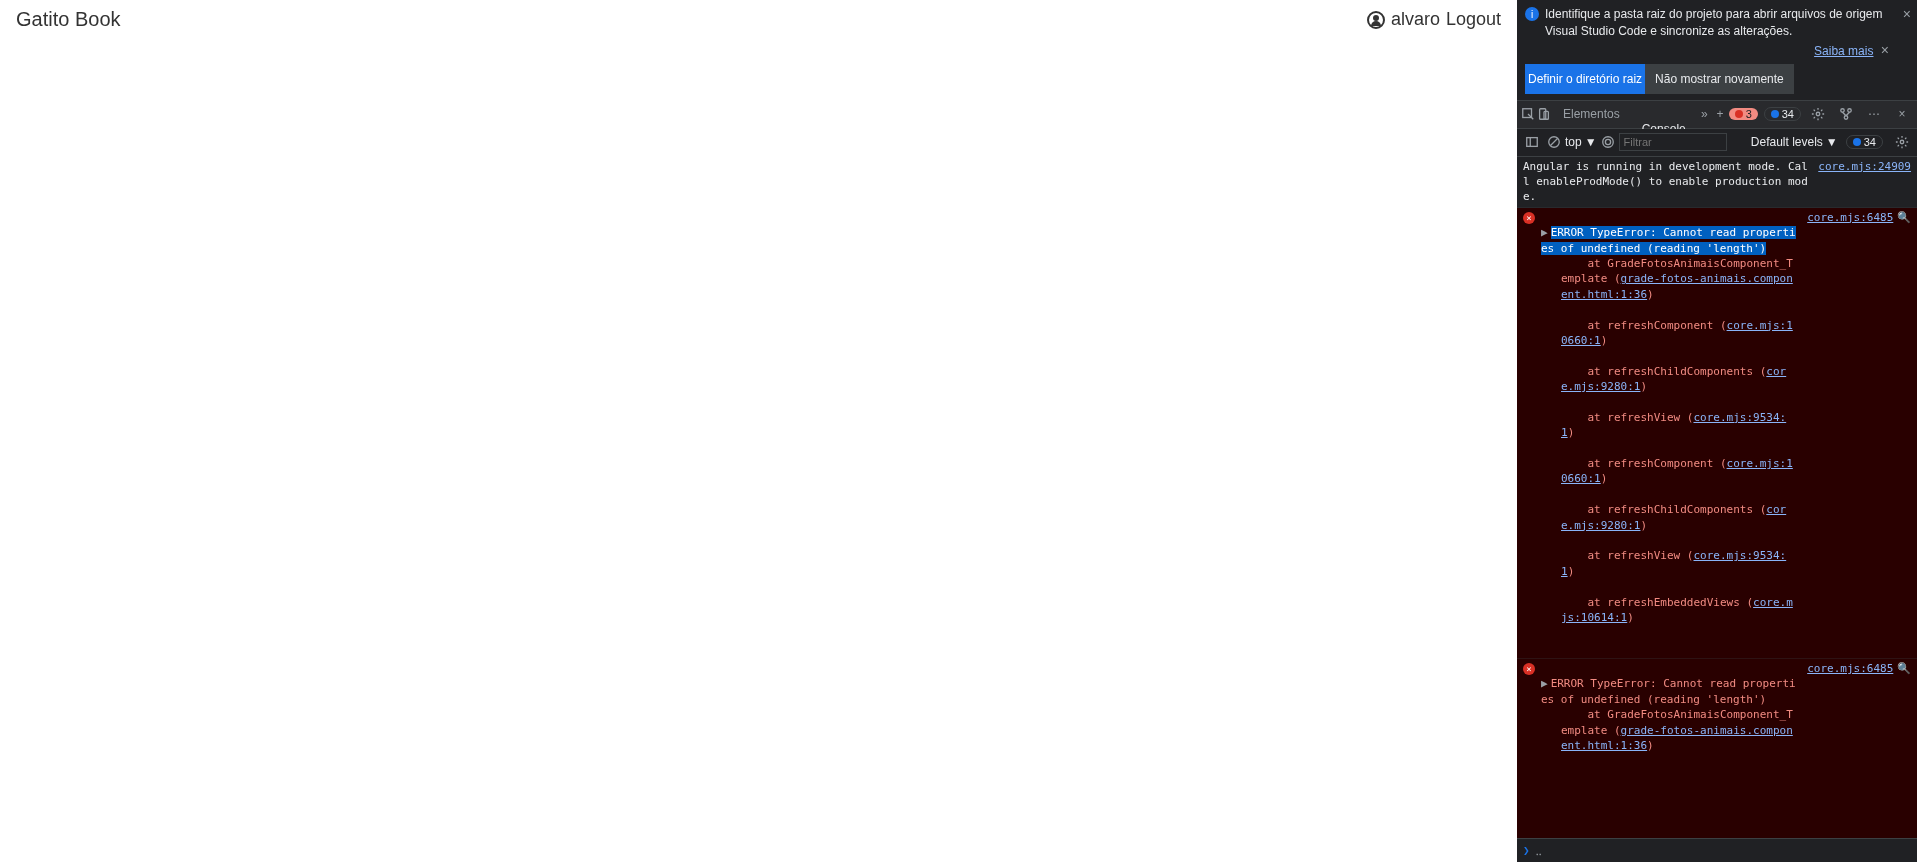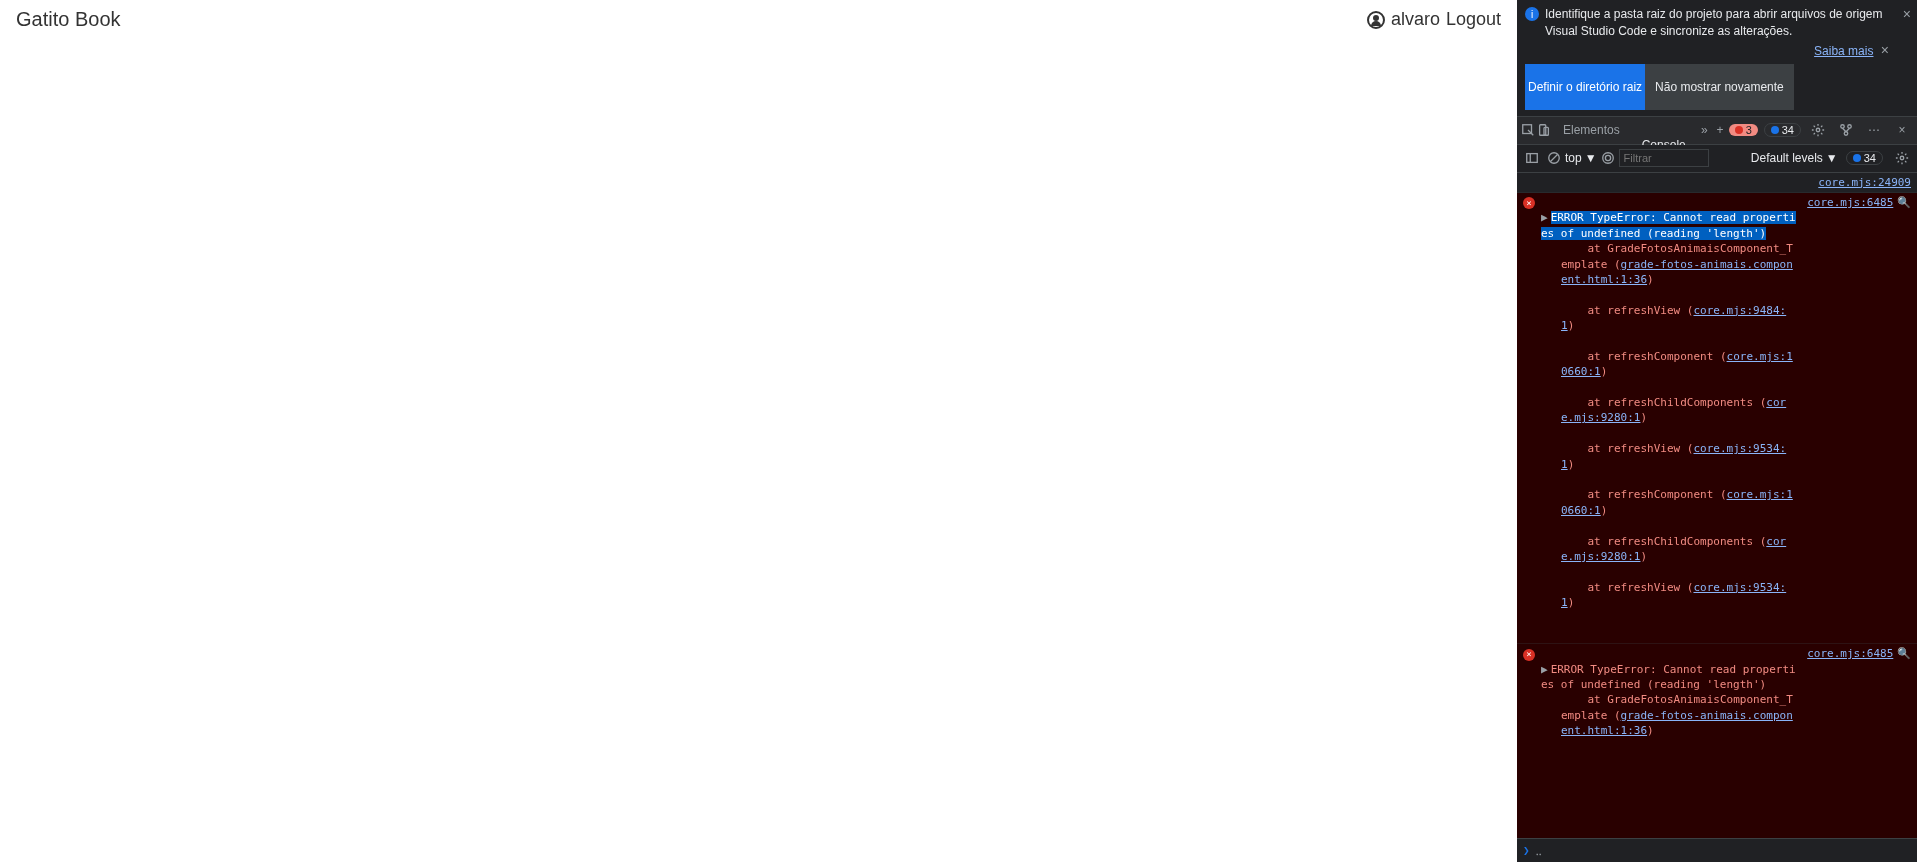--- a/index.html
+++ b/index.html
@@ -15,35 +15,35 @@
 .devtools { width: 400px; background: #202124; color: #e8eaed; display: flex; flex-direction: column; font-family: "Segoe UI", Arial, sans-serif; font-size: 12px; }
 .dt-notice { background: #202124; padding: 6px 8px; border-bottom: 1px solid #3c4043; position: relative; }
 .dt-notice-row { display: flex; gap: 6px; align-items: flex-start; }
 .info-icon { width: 14px; height: 14px; border-radius: 50%; background: #1a73e8; color: #fff; font-size: 10px; display: flex; align-items: center; justify-content: center; flex-shrink: 0; margin-top: 1px; }
 .dt-notice-text { color: #e8eaed; line-height: 1.4; flex: 1; }
 .dt-notice-link { color: #8ab4f8; text-decoration: underline; cursor: pointer; }
 .dt-notice-close { position: absolute; right: 6px; top: 6px; color: #9aa0a6; cursor: pointer; font-size: 14px; }
 .dt-notice-link-row { text-align: right; padding-right: 20px; margin-top: 2px; }
 .dt-notice-buttons { display: flex; gap: 0; margin-top: 6px; }
 .dt-btn-primary { background: #1a73e8; color: #fff; border: none; padding: 4px 3px; font-size: 12px; cursor: pointer; }
-.dt-btn-secondary { background: #3c4043; color: #e8eaed; border: none; padding: 16px 10px; font-size: 12px; cursor: pointer; }
+.dt-btn-secondary { background: #3c4043; color: #e8eaed; border: none; padding: 8px 10px; font-size: 12px; cursor: pointer; }
 
 .dt-tabs { display: flex; align-items: center; background: #292a2d; border-bottom: 1px solid #3c4043; height: 28px; padding: 0 4px; gap: 2px; }
 .dt-tab-icon { width: 22px; height: 22px; display: flex; align-items: center; justify-content: center; color: #9aa0a6; cursor: pointer; }
 .dt-tab { padding: 0 10px; height: 100%; display: flex; align-items: center; color: #9aa0a6; cursor: pointer; font-size: 12px; }
 .dt-tab.active { color: #e8eaed; border-bottom: 2px solid #1a73e8; margin-top: 31px; }
 .dt-tabs-right { margin-left: auto; display: flex; align-items: center; gap: 6px; }
 .badge-red { background: #f28b82; color: #202124; border-radius: 8px; padding: 0 6px; font-size: 11px; display: flex; align-items: center; gap: 3px; }
 .badge-red::before { content: ''; width: 8px; height: 8px; border-radius: 50%; background: #d93025; }
 .badge-blue { background: transparent; color: #e8eaed; border-radius: 8px; padding: 0 6px; font-size: 11px; display: flex; align-items: center; gap: 3px; border: 1px solid #3c4043; }
 .badge-blue::before { content: ''; width: 8px; height: 8px; border-radius: 50%; background: #1a73e8; }
 
 .dt-toolbar { display: flex; align-items: center; background: #202124; border-bottom: 1px solid #3c4043; height: 28px; padding: 0 4px; }
 .dt-toolbar select, .dt-toolbar input { background: #202124; color: #9aa0a6; border: 1px solid #3c4043; font-size: 11px; padding: 2px 4px; }
-.dt-toolbar input { width: 90px; }
+.dt-toolbar input { width: 108px; }
 .dt-dropdown { color: #e8eaed; cursor: pointer; display: flex; align-items: center; gap: 3px; font-size: 12px; }
 .dt-toolbar-right { margin-left: auto; display: flex; align-items: center; gap: 8px; }
 
 .dt-console { flex: 1; overflow-y: auto; font-family: Consolas, monospace; font-size: 11px; line-height: 1.4; }
 .log-row { padding: 2px 6px; border-bottom: 1px solid rgba(60,64,67,0.3); display: flex; }
 .log-row.info { color: #e8eaed; }
 .log-row.error { background: #290000; color: #f28b82; }
 .log-content { flex: 1; white-space: pre-wrap; word-break: break-all; }
 .log-source { color: #8ab4f8; text-decoration: underline; cursor: pointer; margin-left: auto; padding-left: 8px; white-space: nowrap; }
 .log-icon { width: 14px; flex-shrink: 0; margin-right: 4px; }
@@ -166,35 +166,36 @@
           <svg viewBox="0 0 16 16">
             <circle class="icon-stroke" cx="8" cy="8" r="2"></circle>
             <path class="icon-stroke" d="M8 1v2M8 13v2M1 8h2M13 8h2M3 3l1.5 1.5M11.5 11.5L13 13M3 13l1.5-1.5M11.5 4.5L13 3"></path>
           </svg>
         </span>
     </div>
   </div>
 
   <div class="dt-console">
     <div class="log-row info">
+      <span class="log-content">Angular is running in development mode. Call enableProdMode() to enable production mode.</span>
       <span class="log-source">core.mjs:24909</span>
     </div>
 
     <div class="log-row error">
       <span class="log-icon"><span class="err-icon">×</span></span>
       <div class="log-content">
 <span class="expand-arrow">▶</span><span class="highlight">ERROR TypeError: Cannot read properties of undefined (reading 'length')</span>
 <div class="stack-line"><span>    at GradeFotosAnimaisComponent_Template (</span><span class="link-in">grade-fotos-animais.component.html:1:36</span><span>)</span></div>
-<div class="stack-line"><span>    at refreshView (</span><span class="link-in">core.mjs:9484:1</span><span>)</span></div>
 <div class="stack-line"><span>    at refreshComponent (</span><span class="link-in">core.mjs:10660:1</span><span>)</span></div>
 <div class="stack-line"><span>    at refreshChildComponents (</span><span class="link-in">core.mjs:9280:1</span><span>)</span></div>
 <div class="stack-line"><span>    at refreshView (</span><span class="link-in">core.mjs:9534:1</span><span>)</span></div>
 <div class="stack-line"><span>    at refreshComponent (</span><span class="link-in">core.mjs:10660:1</span><span>)</span></div>
 <div class="stack-line"><span>    at refreshChildComponents (</span><span class="link-in">core.mjs:9280:1</span><span>)</span></div>
 <div class="stack-line"><span>    at refreshView (</span><span class="link-in">core.mjs:9534:1</span><span>)</span></div>
+<div class="stack-line"><span>    at refreshEmbeddedViews (</span><span class="link-in">core.mjs:10614:1</span><span>)</span></div>
       </div>
       <span class="log-source">core.mjs:6485</span>
       <span class="mag-icon">🔍</span>
     </div>
 
     <div class="log-row error">
       <span class="log-icon"><span class="err-icon">×</span></span>
       <div class="log-content">
 <span class="expand-arrow">▶</span><span>ERROR TypeError: Cannot read properties of undefined (reading 'length')</span>
 <div class="stack-line"><span>    at GradeFotosAnimaisComponent_Template (</span><span class="link-in">grade-fotos-animais.component.html:1:36</span><span>)</span></div>

